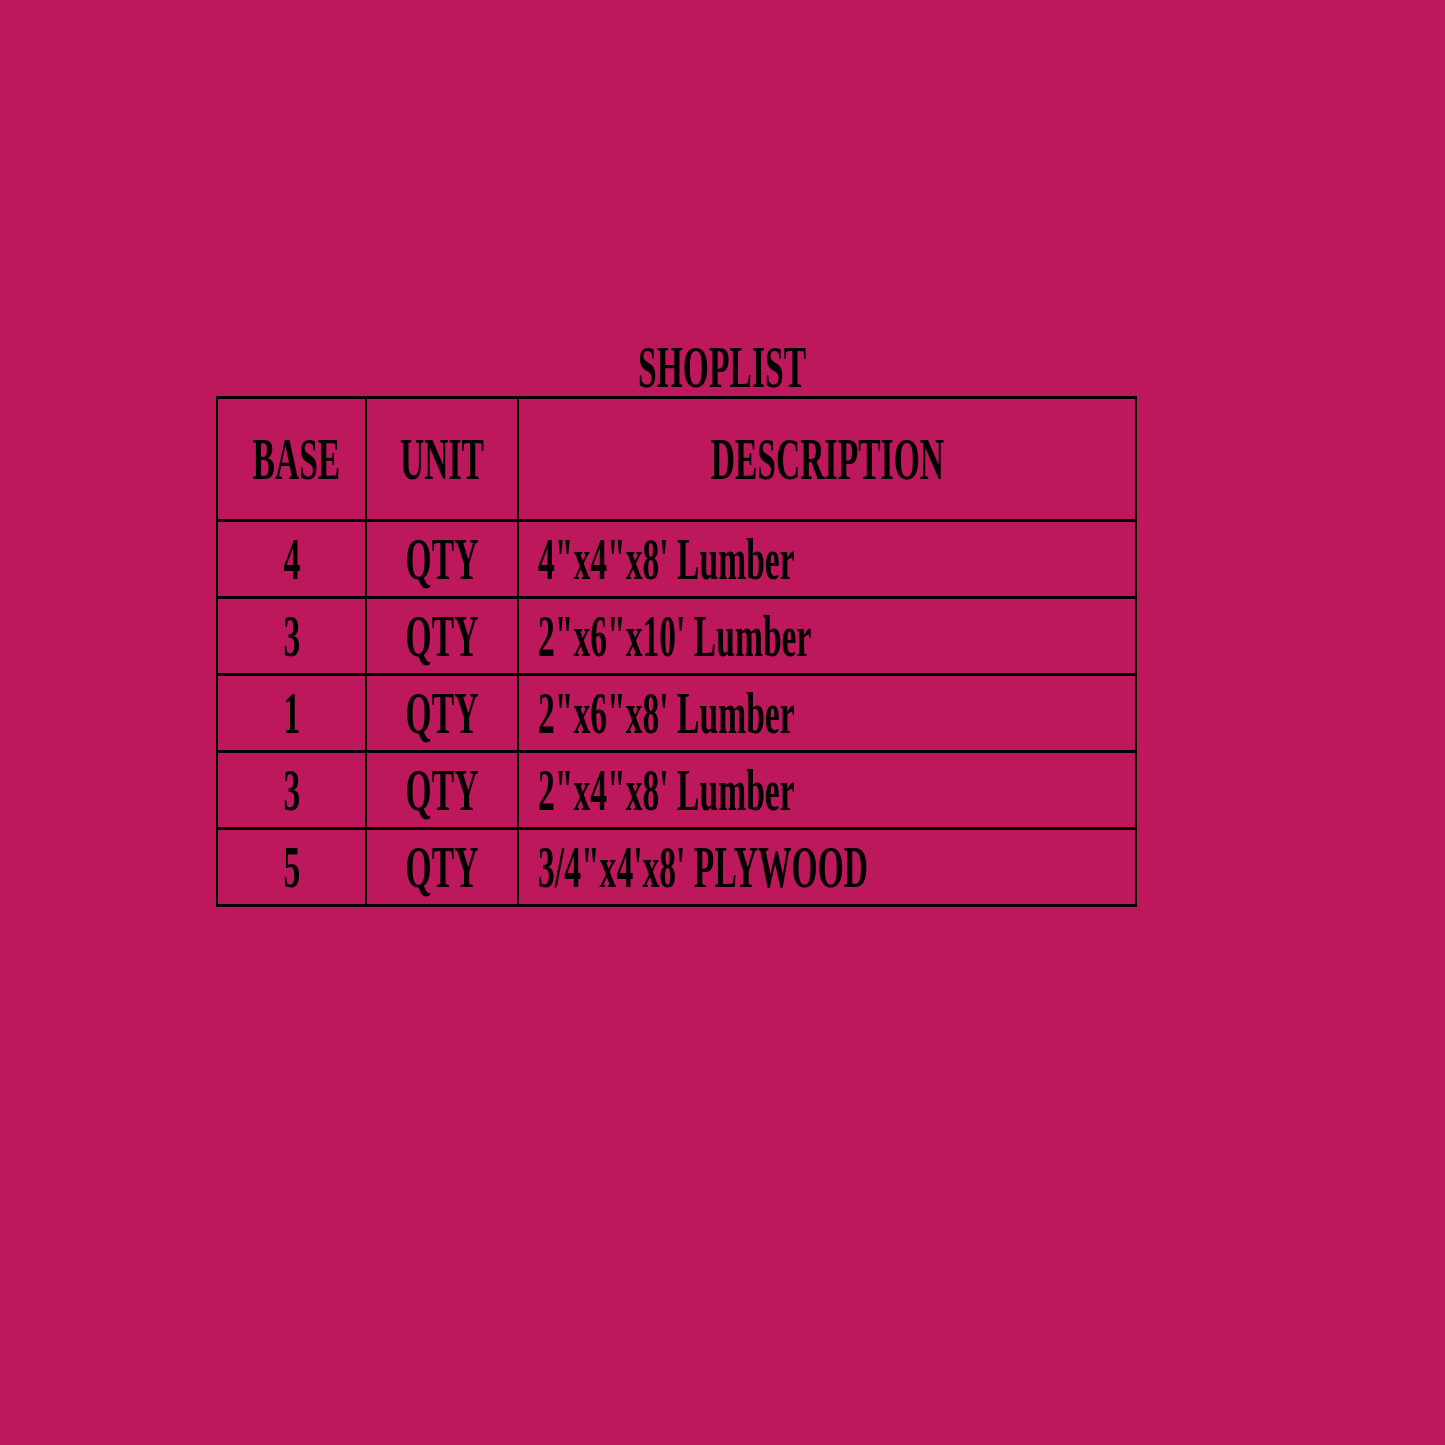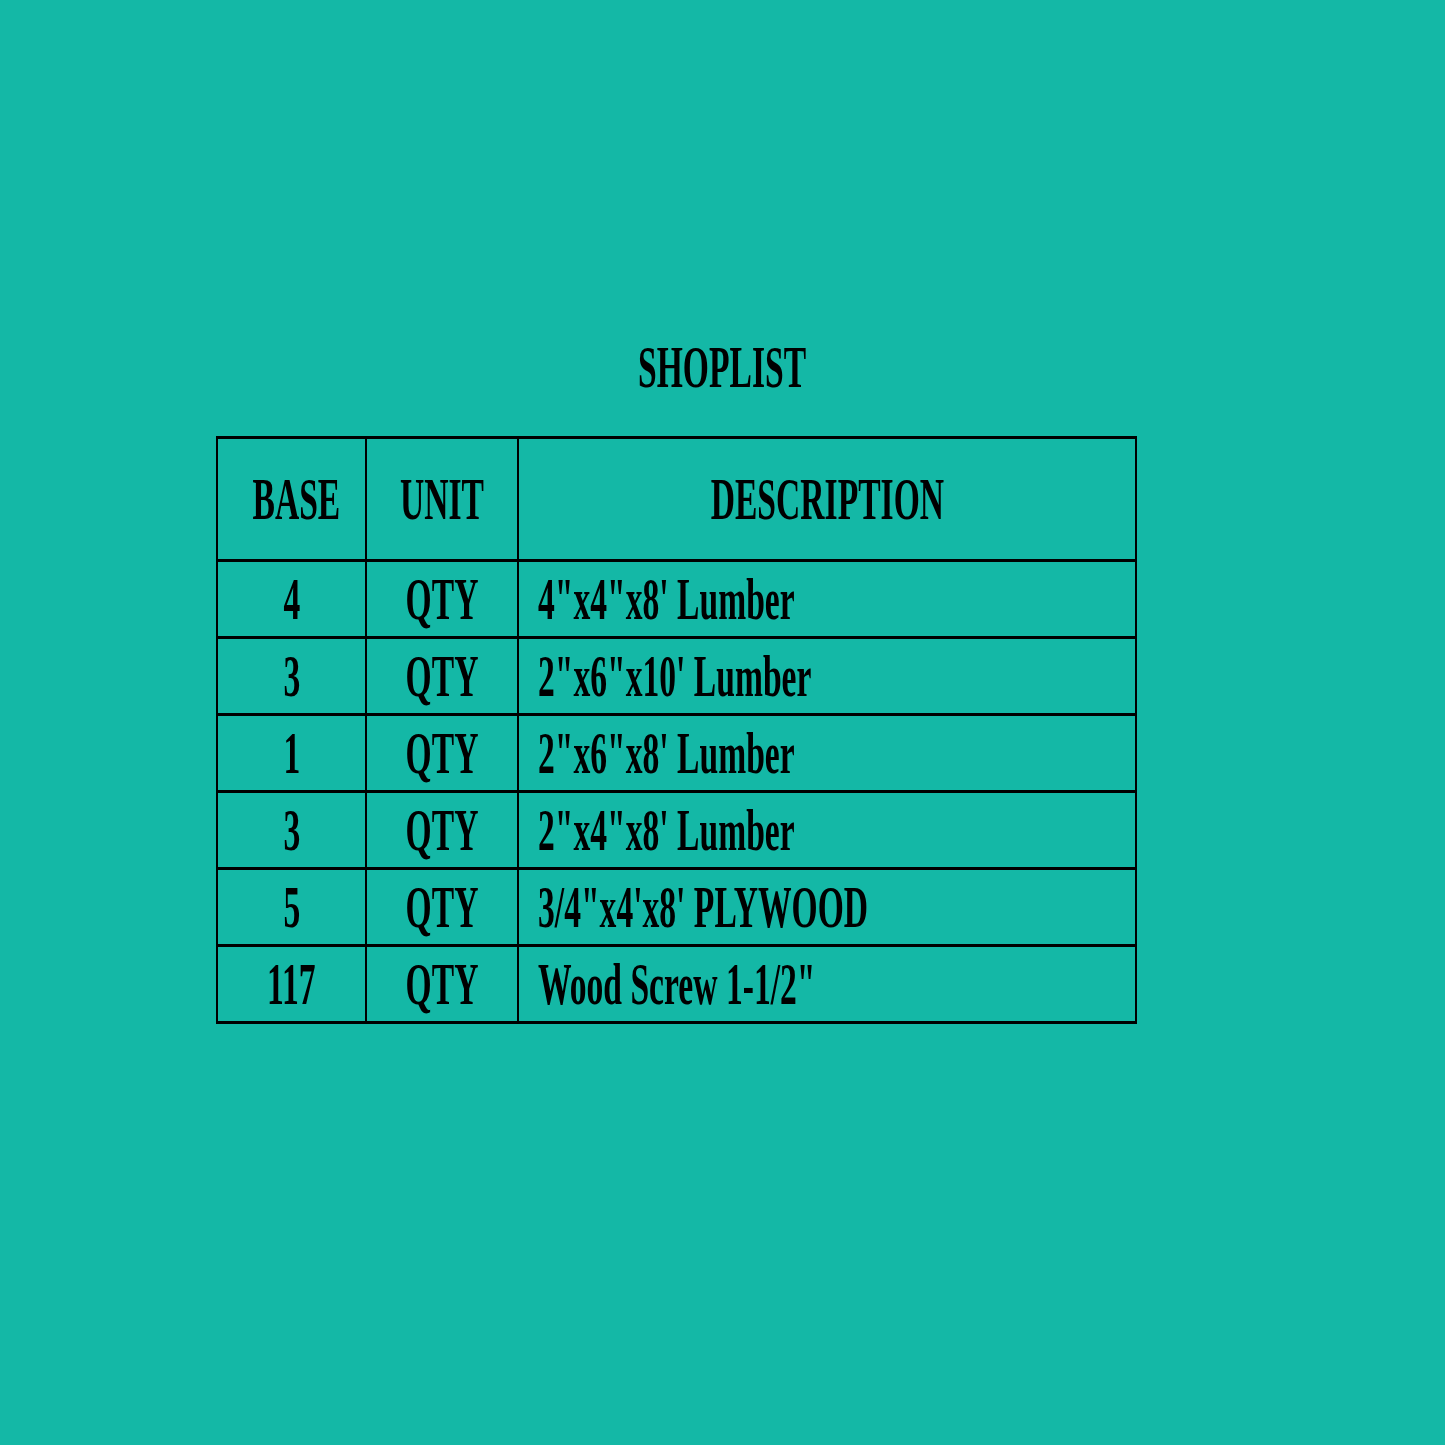--- a/index.html
+++ b/index.html
@@ -4,21 +4,21 @@
 <style>
   html, body {
     margin: 0;
     padding: 0;
     background: #ffffff;
   }
   .canvas {
     position: relative;
     width: 1445px;
     height: 1445px;
-    background: #14b8a6;
+    background: #be185d;
     color: #000000;
     font-family: "Liberation Serif", serif;
     overflow: hidden;
   }
   .doc-title {
     position: absolute;
     left: 0;
     top: 337px;
     width: 1445px;
     text-align: center;
@@ -29,21 +29,21 @@
   
   .tx {
     display: inline-block;
     transform: scaleX(0.56);
     transform-origin: center center;
     white-space: nowrap;
   }
   table.shoplist {
     position: absolute;
     left: 216px;
-    top: 436px;
+    top: 396px;
     width: 919px;
     border-collapse: collapse;
     table-layout: fixed;
   }
   .shoplist th, .shoplist td {
     border-top: 3px solid #000;
     border-bottom: 3px solid #000;
     border-left: 2px solid #000;
     border-right: 2px solid #000;
     padding: 0;
@@ -113,21 +113,16 @@
       <tr>
         <td class="c-num"><span class="tx">3</span></td>
         <td class="c-unit"><span class="tx">QTY</span></td>
         <td class="c-desc"><span class="tx">2"x4"x8' Lumber</span></td>
       </tr>
       <tr>
         <td class="c-num"><span class="tx">5</span></td>
         <td class="c-unit"><span class="tx">QTY</span></td>
         <td class="c-desc"><span class="tx">3/4"x4'x8' PLYWOOD</span></td>
       </tr>
-      <tr>
-        <td class="c-num"><span class="tx">117</span></td>
-        <td class="c-unit"><span class="tx">QTY</span></td>
-        <td class="c-desc"><span class="tx">Wood Screw 1-1/2"</span></td>
-      </tr>
     </tbody>
   </table>
 
 </div>
 
 </body></html>

